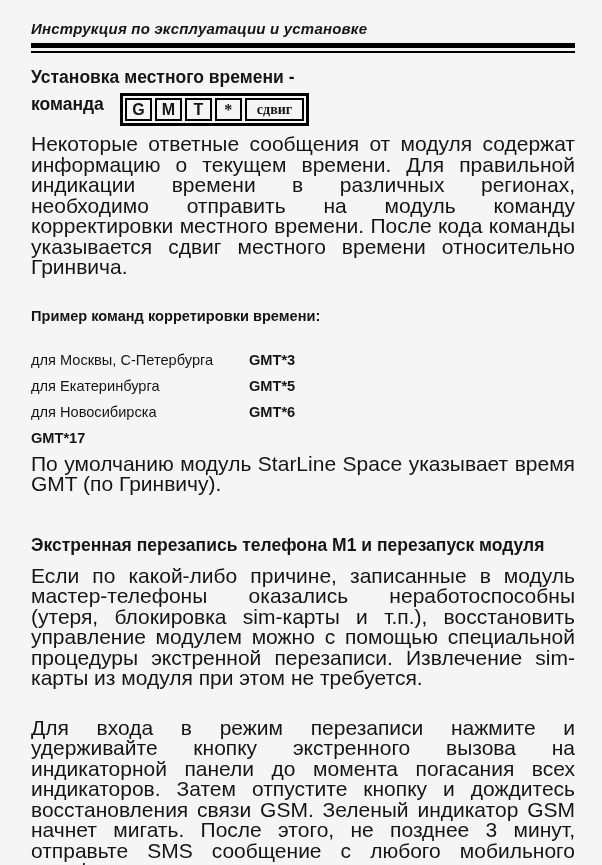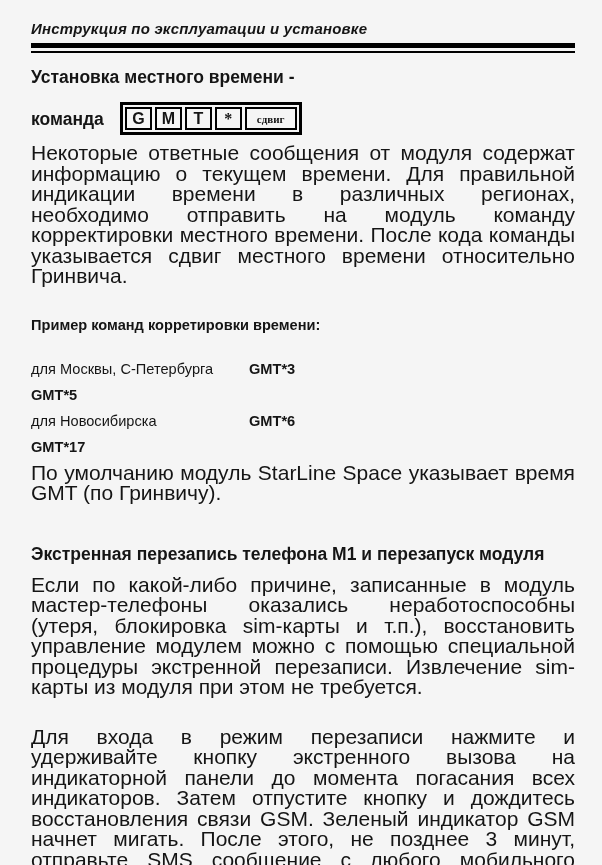--- a/index.html
+++ b/index.html
@@ -22,34 +22,34 @@
     padding-top: 6px;
   }
   .rule-top { margin-top: 6px; }
   .rule-top .thick { height: 5px; background: #000; }
   .rule-top .thin  { height: 2px; background: #000; margin-top: 3px; }
 
   .h1 {
     font-size: 17.5px; font-weight: bold;
     margin-top: 13px; line-height: 22px;
   }
-  .h1-line2 { display: flex; align-items: center; gap: 16px; margin-top: 14px; }
+  .h1-line2 { display: flex; align-items: flex-start; gap: 16px; margin-top: 5px; }
 
   .cmd-box {
     display: inline-flex; align-items: stretch;
     border: 3px solid #000; padding: 2px; gap: 3px;
   }
   .cell {
     border: 2px solid #000;
     min-width: 27px; height: 23px;
     display: flex; align-items: center; justify-content: center;
     font-weight: bold; font-size: 16px;
   }
   .cell.serif { font-family: "Liberation Serif", serif; }
-  .cell.wide  { font-family: "Liberation Serif", serif; font-size: 11px; padding: 0 10px; }
+  .cell.wide  { font-family: "Liberation Serif", serif; font-size: 14px; padding: 0 10px; }
 
   .para {
     font-size: 21px; line-height: 20.5px;
     text-align: justify; margin-top: 8px;
   }
   .bold-line { font-size: 14.6px; font-weight: bold; margin-top: 9px; }
 
   .gmt-table { margin-top: 20px; }
   .gmt-row { display: flex; font-size: 14.6px; margin-top: 6px; line-height: 20px; }
   .gmt-city { width: 218px; }
@@ -106,20 +106,21 @@
   <p class="para">Некоторые ответные сообщения от модуля содержат информацию о текущем времени. Для правильной индикации времени в различных регионах, необходимо отправить на модуль команду корректировки местного времени. После кода команды указывается сдвиг местного времени относительно Гринвича.</p>
 
   <div class="bold-line">Пример команд корретировки времени:</div>
 
   <div class="gmt-table">
     <div class="gmt-row">
       <span class="gmt-city">для Москвы, С-Петербурга</span>
       <span class="gmt-val">GMT*3</span>
     </div>
     <div class="gmt-row">
+      <span class="gmt-city">для Екатеринбурга</span>
       <span class="gmt-val">GMT*5</span>
     </div>
     <div class="gmt-row">
       <span class="gmt-city">для Новосибирска</span>
       <span class="gmt-val">GMT*6</span>
     </div>
     <div class="gmt-row">
       <span class="gmt-val">GMT*17</span>
     </div>
   </div>

